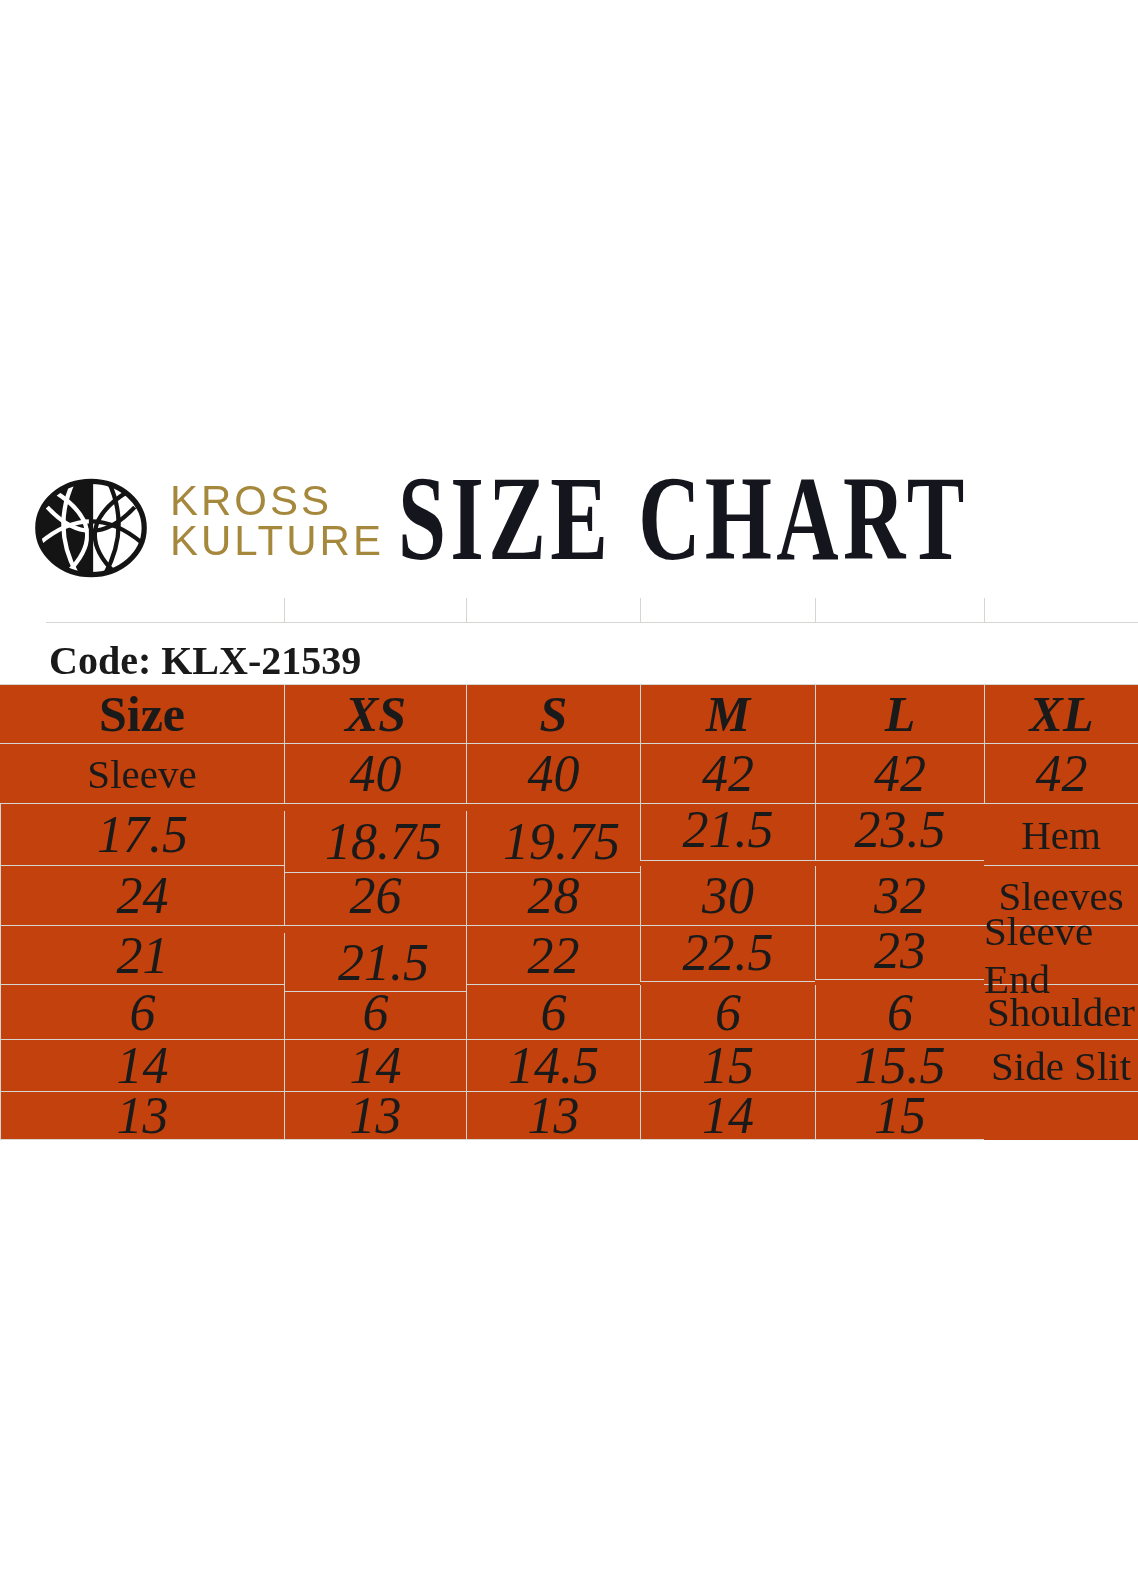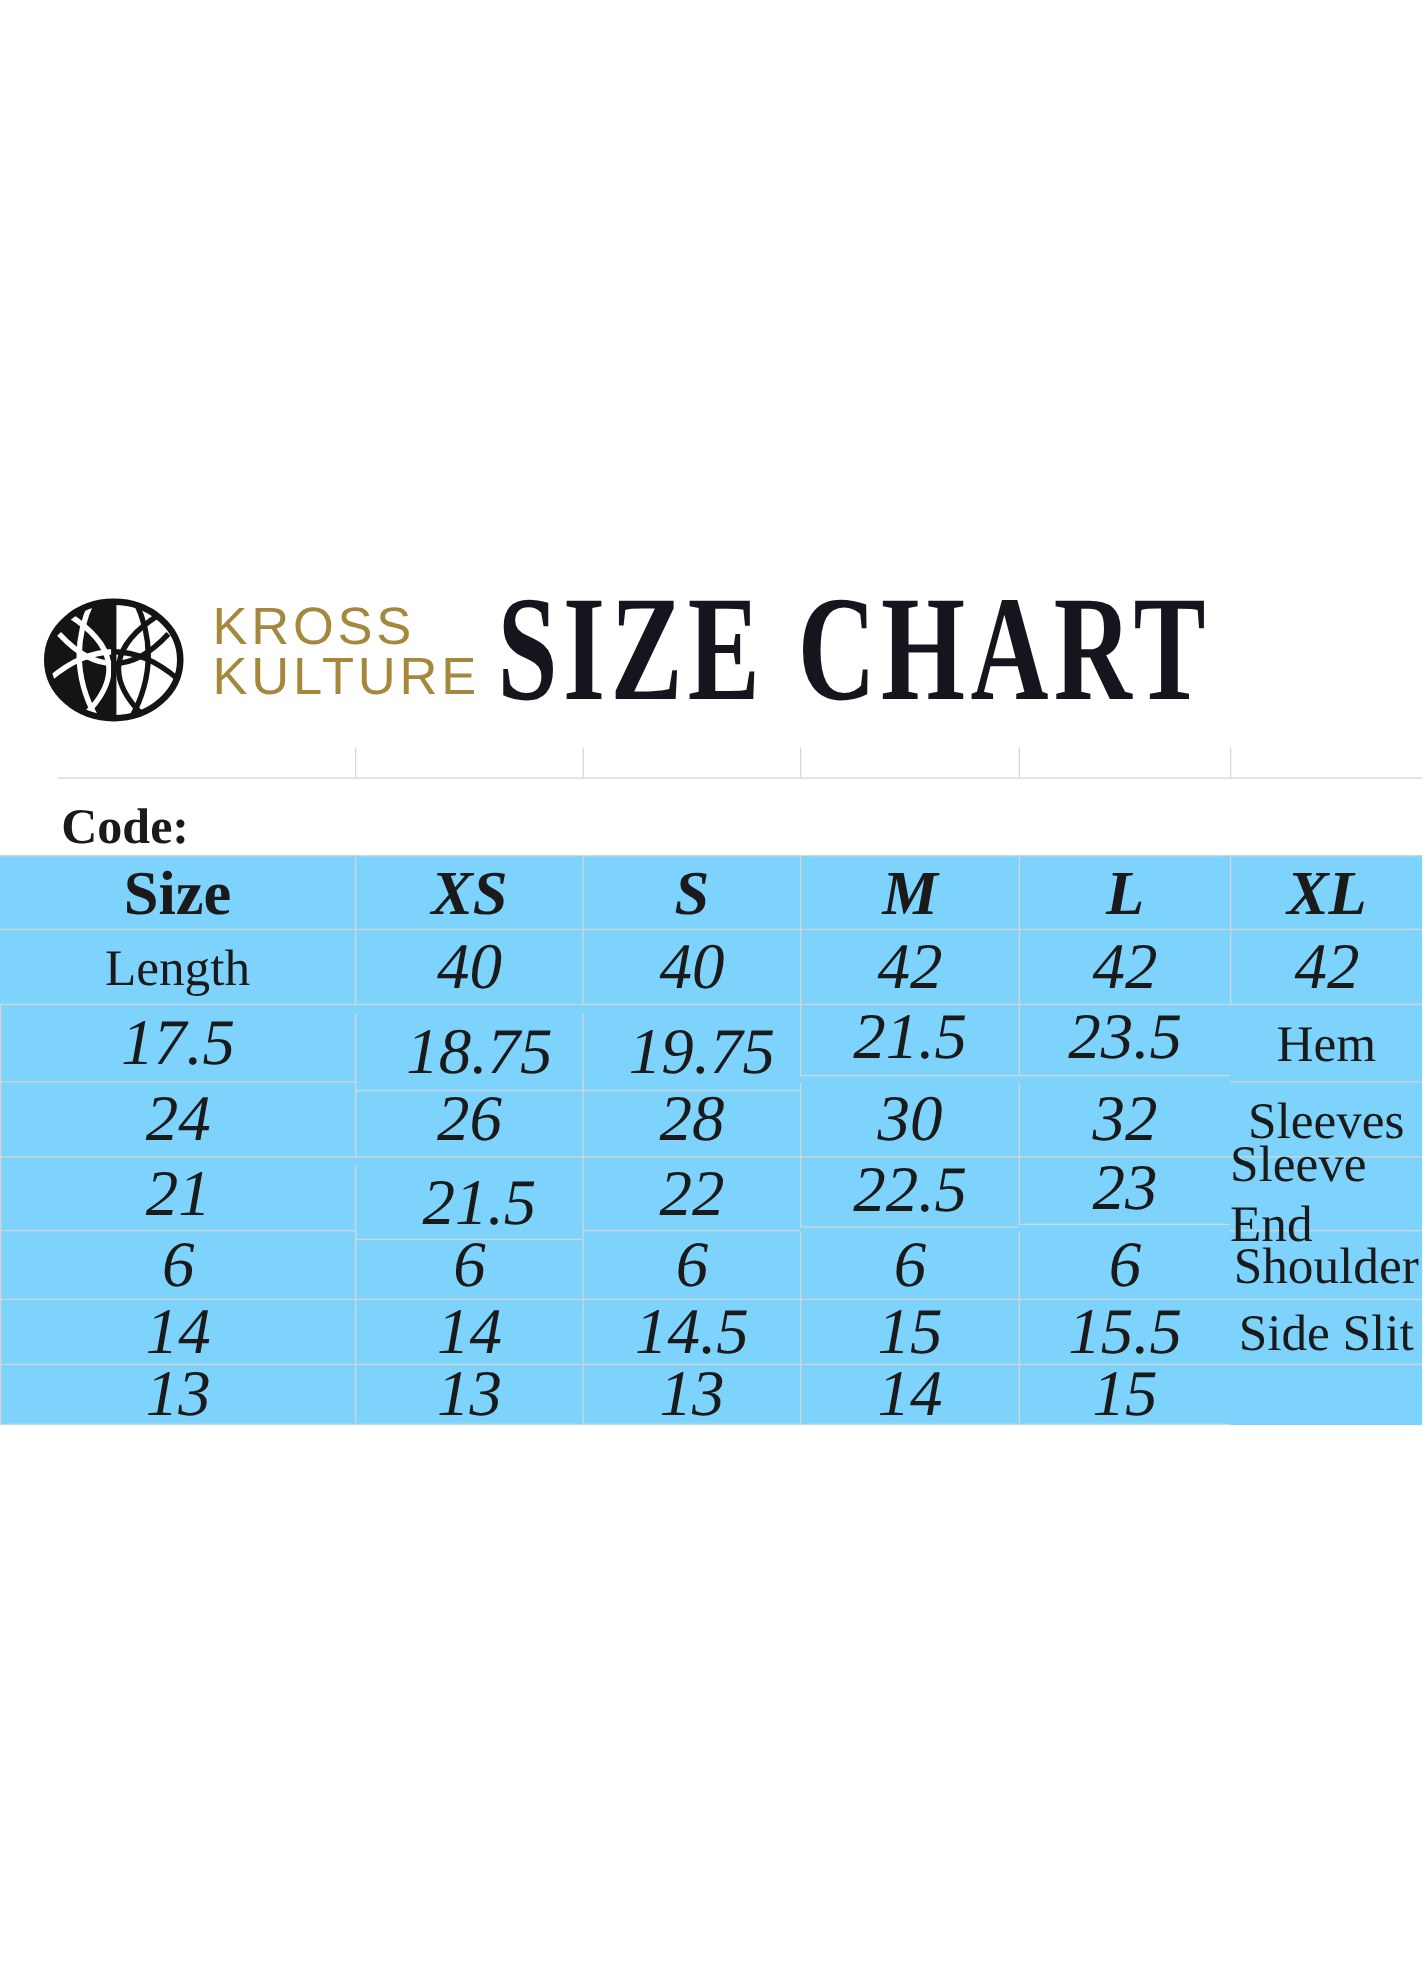--- a/index.html
+++ b/index.html
@@ -43,21 +43,21 @@
     padding:14px 0 0 3px;
     font-weight:bold;font-size:40px;
     white-space:pre;
     margin-left:46px;
   }
   .size-table{
     position:absolute;left:0;top:684px;width:1138px;
     display:grid;
     grid-template-columns:284px 182px 174px 175px 169px 154px;
     grid-template-rows:60px 60px 62px 60px 59px 55px 52px 48px;
-    background:#7dd3fc;
+    background:#c2410c;
   }
   .cell{
     display:flex;align-items:center;justify-content:center;
     border-bottom:1px solid var(--line,#d6d6d3);
     box-sizing:border-box;
     font-size:52px;
     overflow:visible;
   }
   .cell.r0{border-top:1px solid var(--line,#d6d6d3);font-weight:bold;font-size:50px;}
   .cell:not(.c0){border-left:1px solid var(--line,#d6d6d3);font-style:italic;}
@@ -114,30 +114,30 @@
   <div class="page-title">SIZE CHART</div>
 
   <div class="stub-band">
     <div class="tick" style="left:284px"></div>
     <div class="tick" style="left:466px"></div>
     <div class="tick" style="left:640px"></div>
     <div class="tick" style="left:815px"></div>
     <div class="tick" style="left:984px"></div>
   </div>
 
-  <div class="code-row"><span>Code:</span><span> </span></div>
+  <div class="code-row"><span>Code:</span><span> </span><span>KLX-21539</span></div>
 
   <div class="size-table" id="size-table">
       <div class="cell r0 c0">Size</div>
       <div class="cell r0 c1">XS</div>
       <div class="cell r0 c2">S</div>
       <div class="cell r0 c3">M</div>
       <div class="cell r0 c4">L</div>
       <div class="cell r0 c5">XL</div>
-      <div class="cell r1 c0">Length</div>
+      <div class="cell r1 c0">Sleeve</div>
       <div class="cell r1 c1">40</div>
       <div class="cell r1 c2">40</div>
       <div class="cell r1 c3">42</div>
       <div class="cell r1 c4">42</div>
       <div class="cell r1 c5">42</div>
       <div class="cell r2 c1">17.5</div>
       <div class="cell r2 c2">18.75</div>
       <div class="cell r2 c3">19.75</div>
       <div class="cell r2 c4">21.5</div>
       <div class="cell r2 c5">23.5</div>

